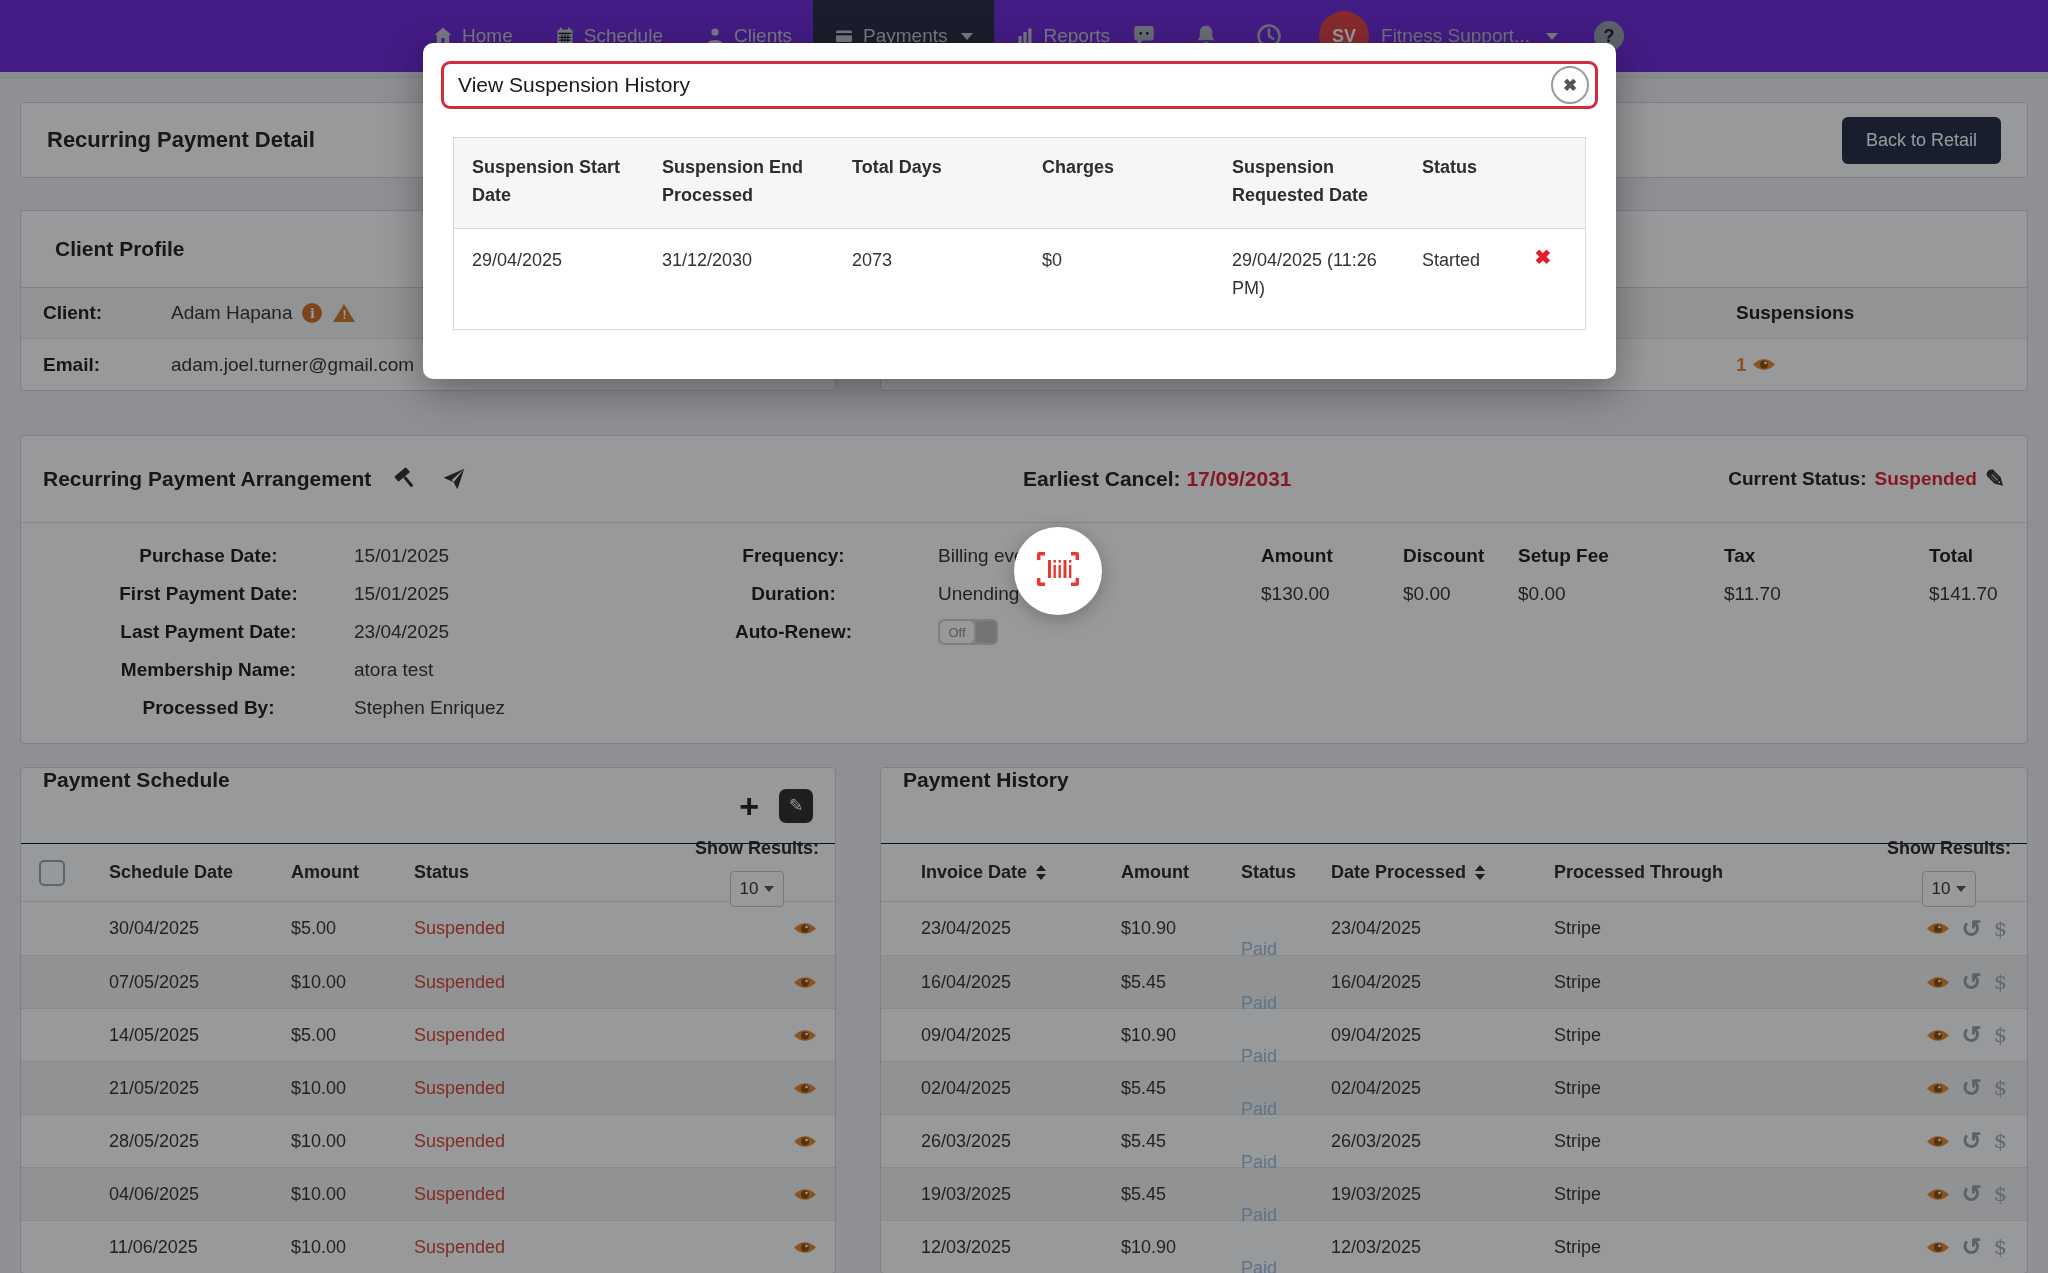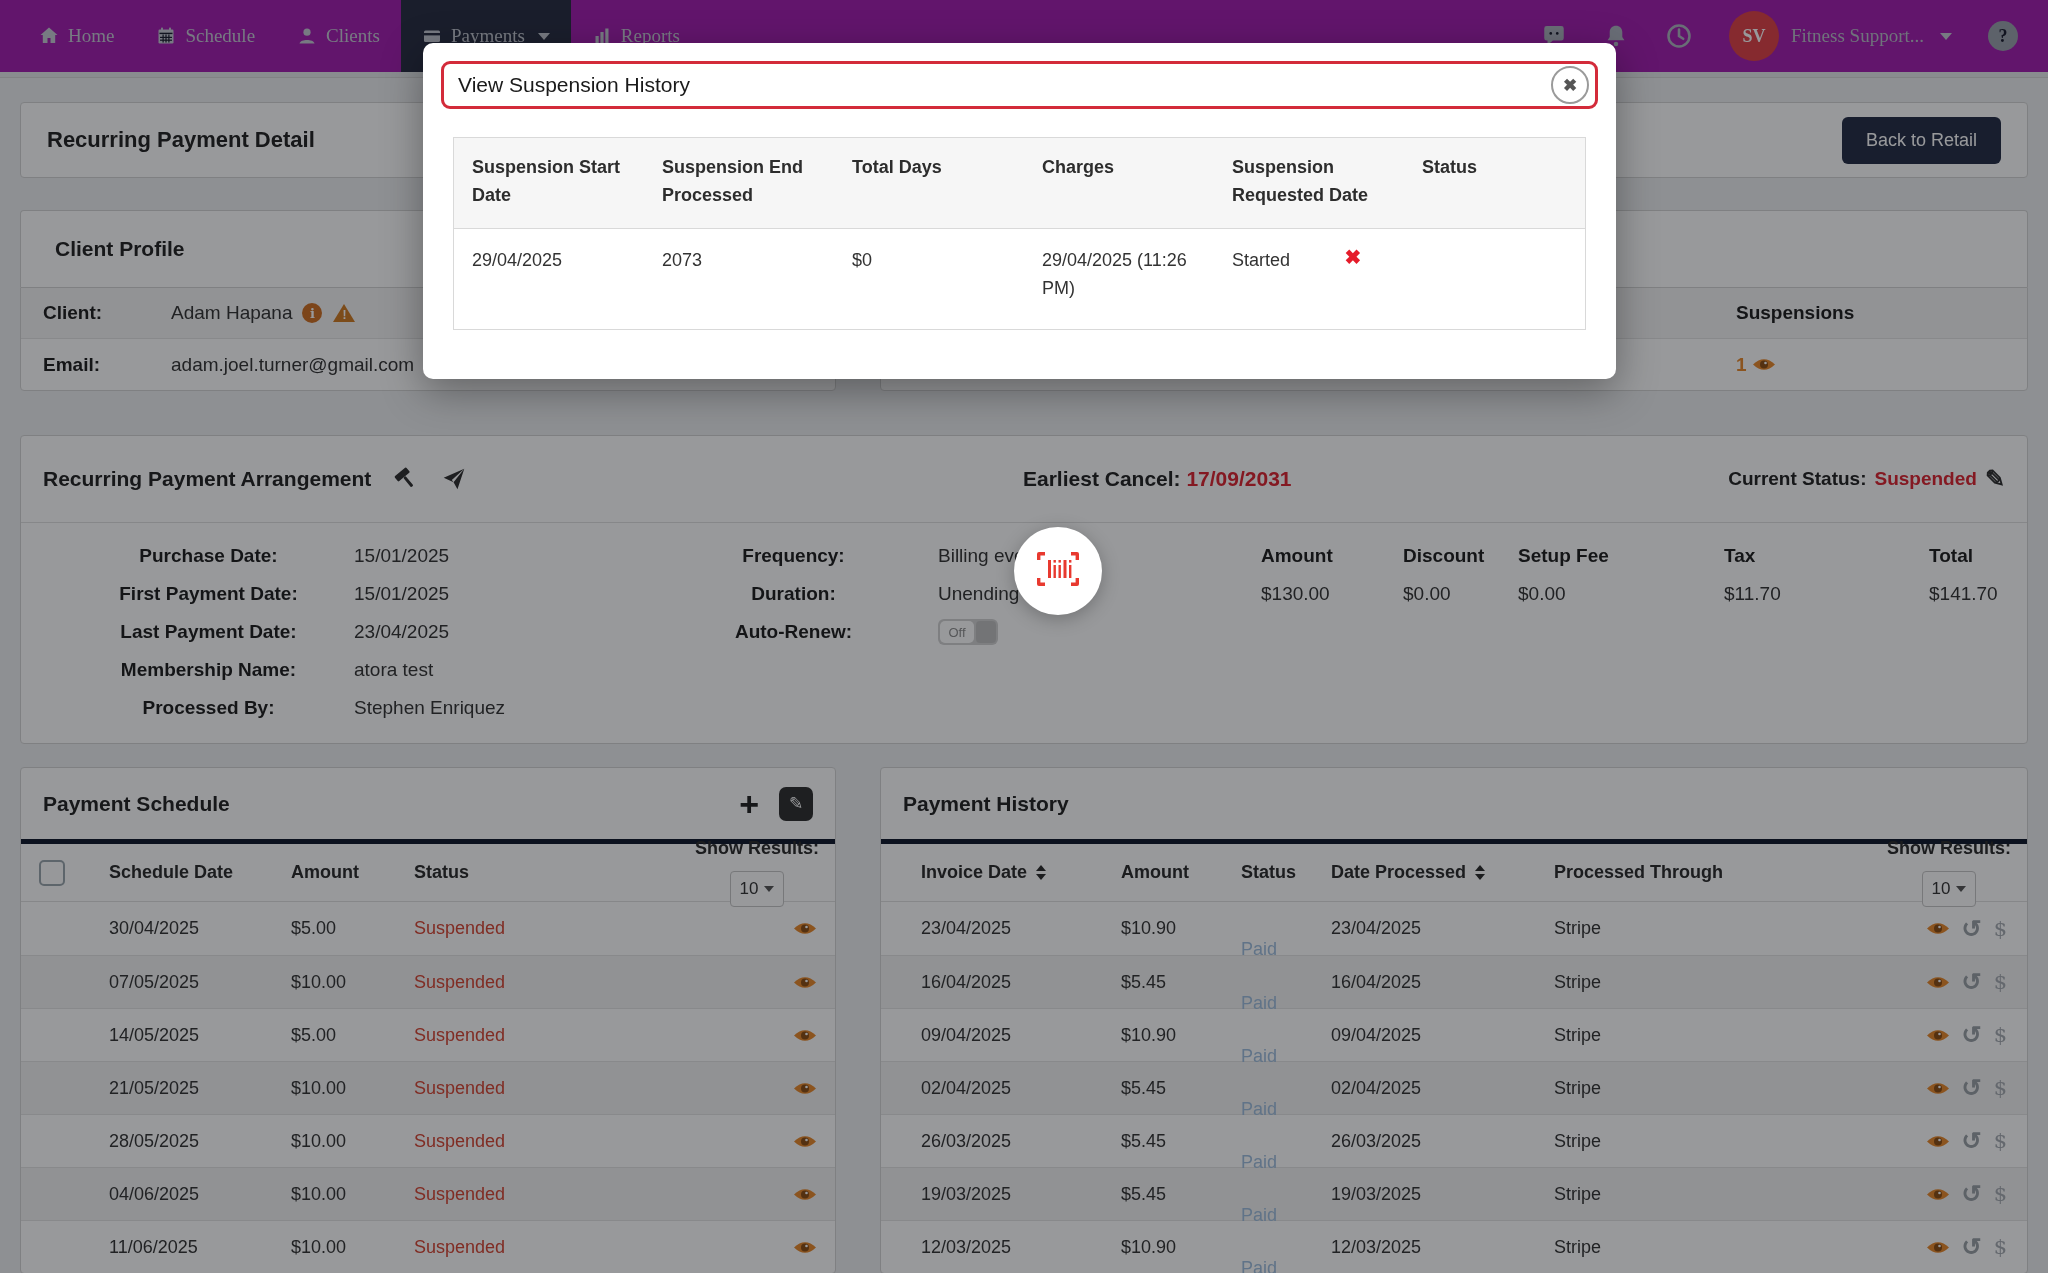--- a/index.html
+++ b/index.html
@@ -4,22 +4,22 @@
 <style>
   * { margin:0; padding:0; box-sizing:border-box; }
   html,body { width:2048px; height:1273px; }
   body {
     position:relative; overflow:hidden;
     font-family:"Liberation Sans", sans-serif;
     background:#eef0f1; color:#333;
   }
   
   .topnav {
-    height:72px; background:#a21caf; display:flex; align-items:stretch;
-    justify-content:space-between; position:relative; z-index:1;font-family:Liberation Serif, serif;
+    height:72px; background:#6d28d9; display:flex; align-items:stretch;
+    justify-content:center; position:relative; z-index:1;
   }
   .nav-left { display:flex; align-items:stretch; padding-left:18px; }
   .nav-item {
     display:flex; align-items:center; gap:9px; padding:0 21px;
     color:#c6cad4; font-size:19px; cursor:pointer; white-space:nowrap;
   }
   .nav-item.active { background:#262c40; }
   .nicon { display:flex; align-items:center; }
   .nicon svg { display:block; }
   .caret-down {
@@ -105,22 +105,22 @@
   .w1{width:142px}.w2{width:115px}.w3{width:206px}.w4{width:205px}.w5{width:120px}
   
   .toggle { width:60px; height:26px; background:#d2d2d2; border-radius:6px; display:flex;
     align-items:center; padding:2px; cursor:pointer; }
   .toggle .off-lab { width:34px; height:22px; background:#fff; border-radius:5px; color:#8d8d8d;
     font-size:13px; display:flex; align-items:center; justify-content:center; }
   .toggle .knob { flex:1; height:22px; background:#c0c0c0; border-radius:4px; margin-left:2px; }
 
   
   .bottom-row { margin-top:23px; display:flex; gap:44px; align-items:flex-start; }
-  .tbl-card-header { height:76px; display:flex; align-items:center; justify-content:space-between;
-    padding:0 22px; border-bottom:5px solid #0f172a; }
+  .tbl-card-header { height:76px; display:flex; justify-content:space-between;
+    padding:0 22px; border-bottom:1px solid #0f172a; }
   .hdr-icons { display:flex; align-items:center; gap:20px; }
   .plus-icon { font-size:34px; font-weight:bold; color:#222; line-height:1; cursor:pointer; }
   .pencil-square { width:34px; height:34px; background:#2e2e2e; border-radius:7px; color:#fff;
     display:flex; align-items:center; justify-content:center; font-size:17px; cursor:pointer; }
   .thead { display:flex; align-items:center; height:58px; border-bottom:1px solid #e0e0e0;
     font-size:18px; font-weight:bold; color:#2a2a2a; }
   .show-results { display:flex; align-items:center; gap:12px; margin-left:auto; padding-right:16px;flex-direction:column; }
   .select-box { width:54px; height:36px; border:1px solid #c6c6c6; border-radius:4px; background:#fff;
     display:flex; align-items:center; justify-content:center; gap:6px; font-size:17px; font-weight:normal;
     color:#333; cursor:pointer; }
@@ -743,20 +743,21 @@
       <span class="mc mc1">Suspension Start Date</span>
       <span class="mc mc2">Suspension End Processed</span>
       <span class="mc mc3">Total Days</span>
       <span class="mc mc4">Charges</span>
       <span class="mc mc5">Suspension Requested Date</span>
       <span class="mc mc6">Status</span>
       <span class="mc7"></span>
     </div>
     <div class="m-row">
       <span class="mc mc1">29/04/2025</span>
+      <span class="mc mc2">31/12/2030</span>
       <span class="mc mc3">2073</span>
       <span class="mc mc4">$0</span>
       <span class="mc mc5">29/04/2025 (11:26 PM)</span>
       <span class="mc mc6">Started</span>
       <span class="mc7">
           <span class="red-x"><span>✖</span></span>
         </span>
     </div>
   </div>
 </div>

